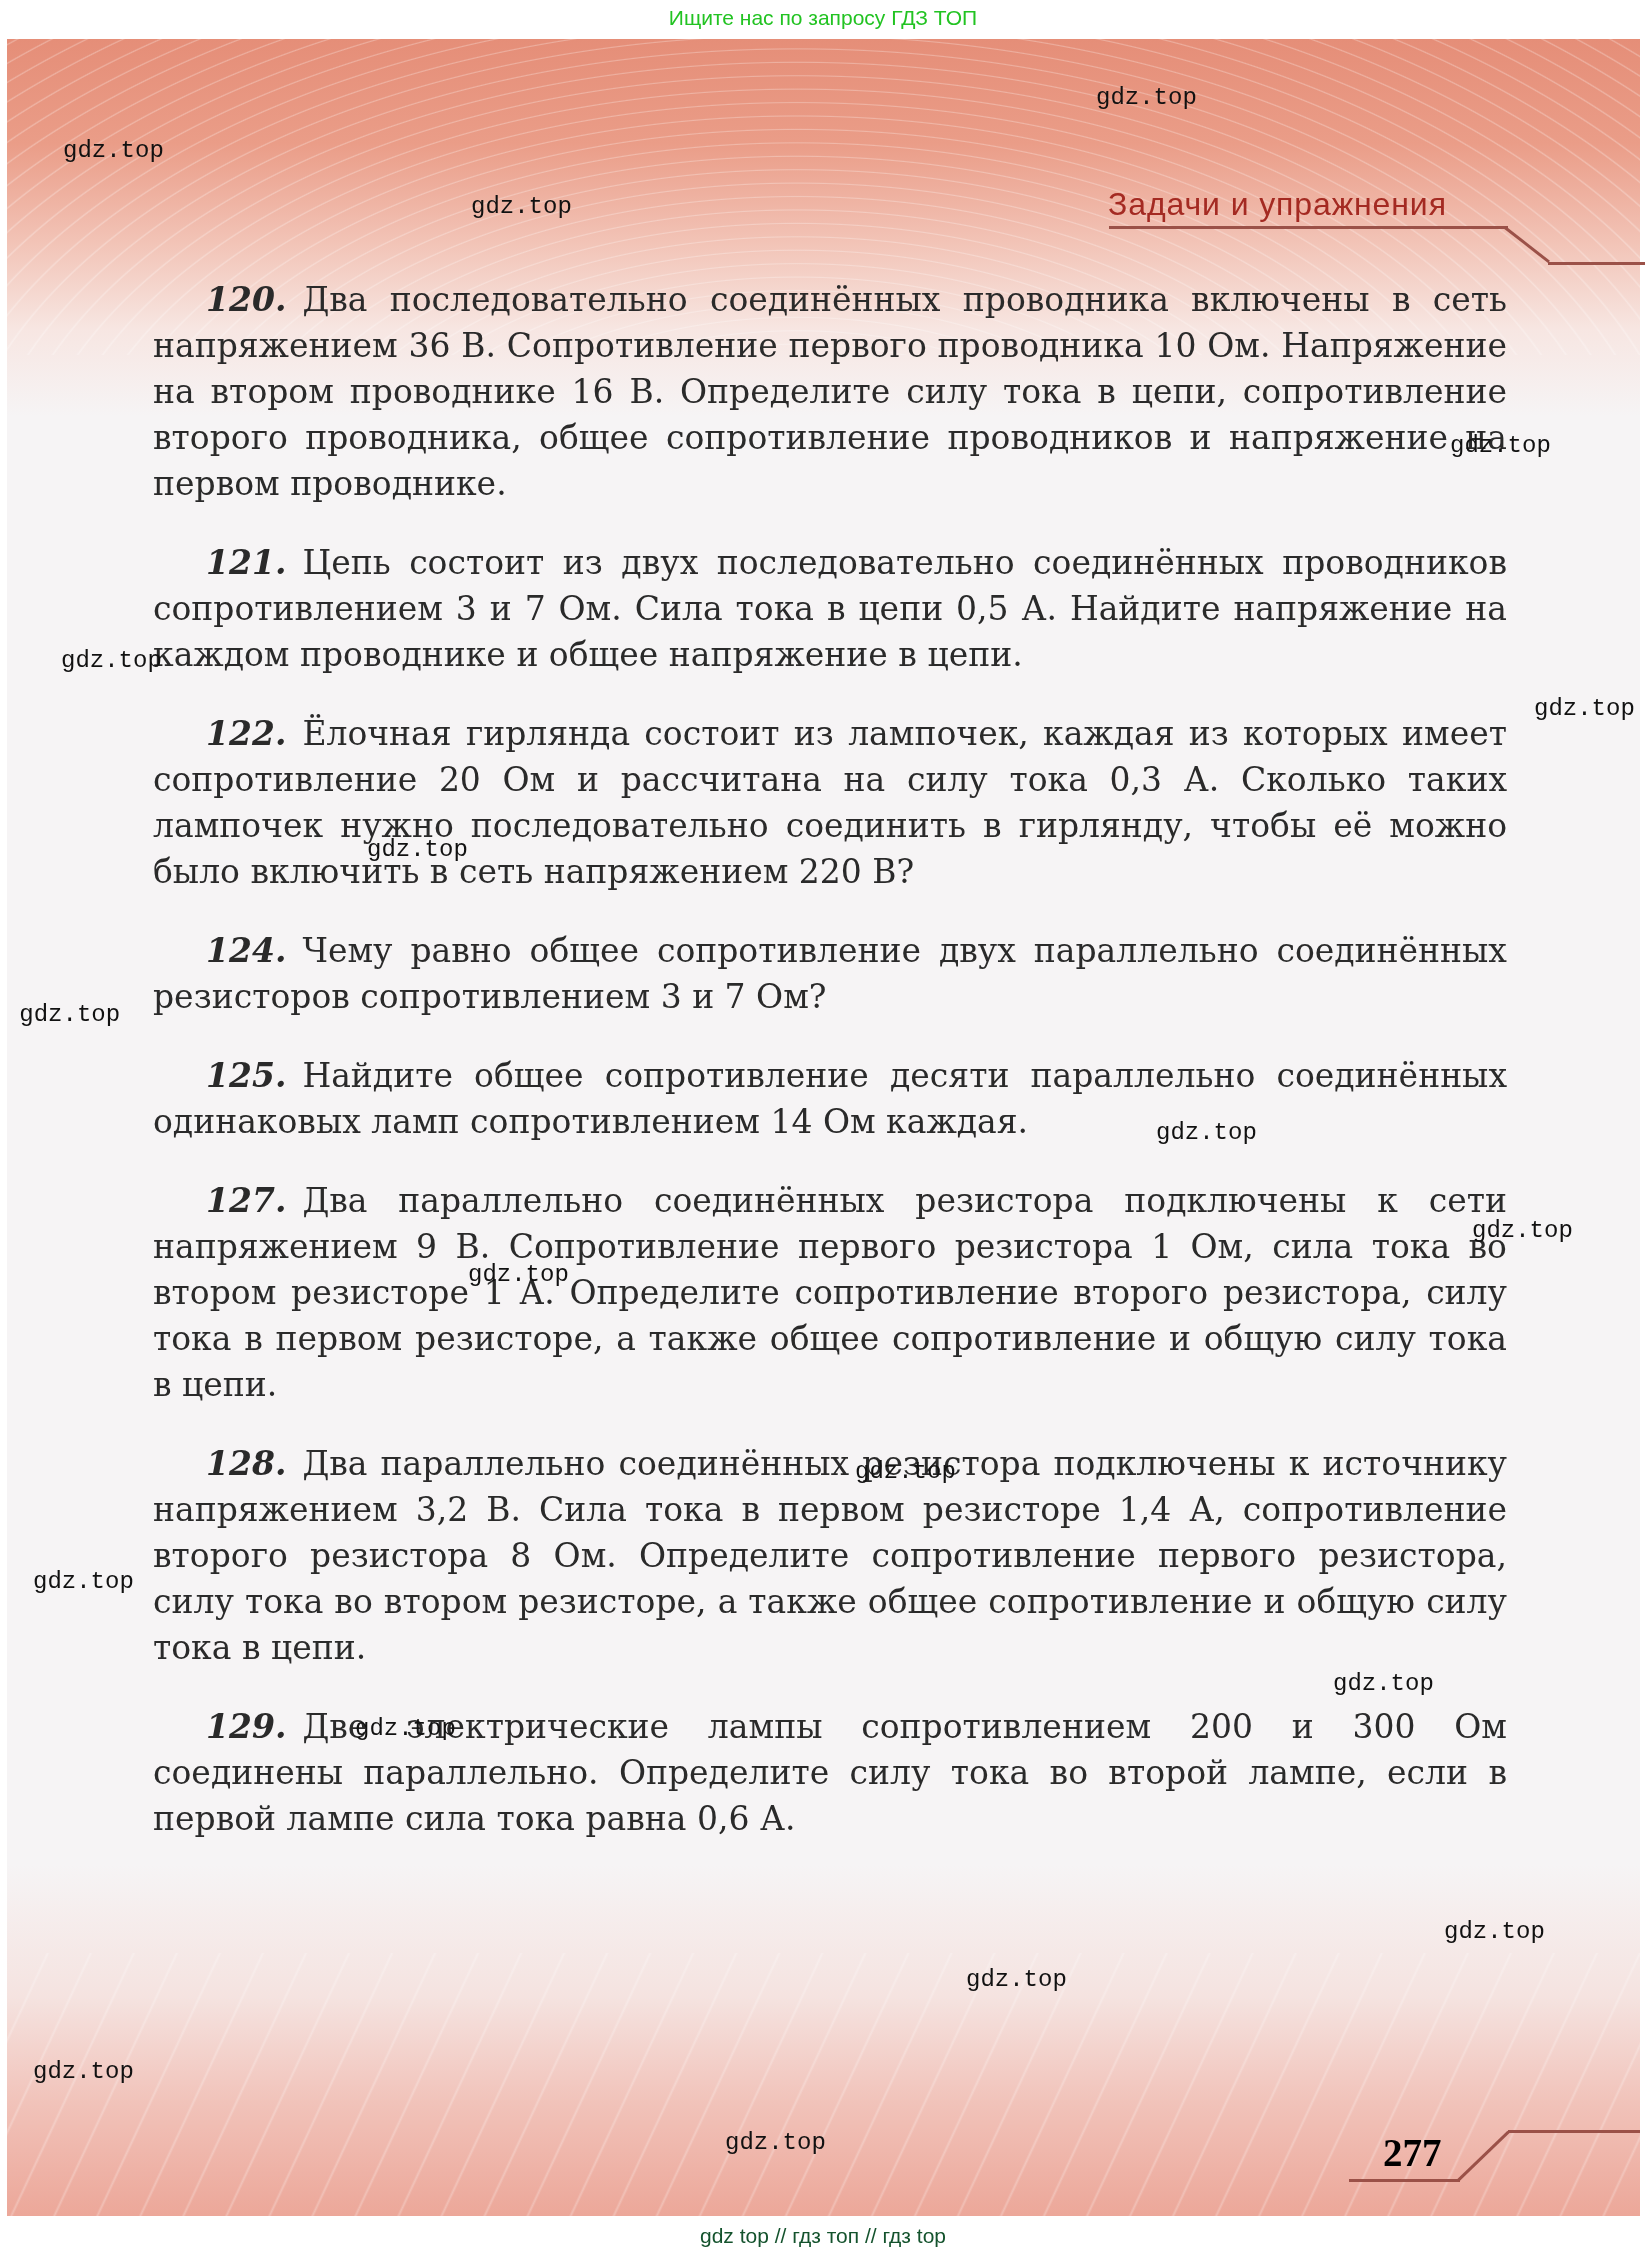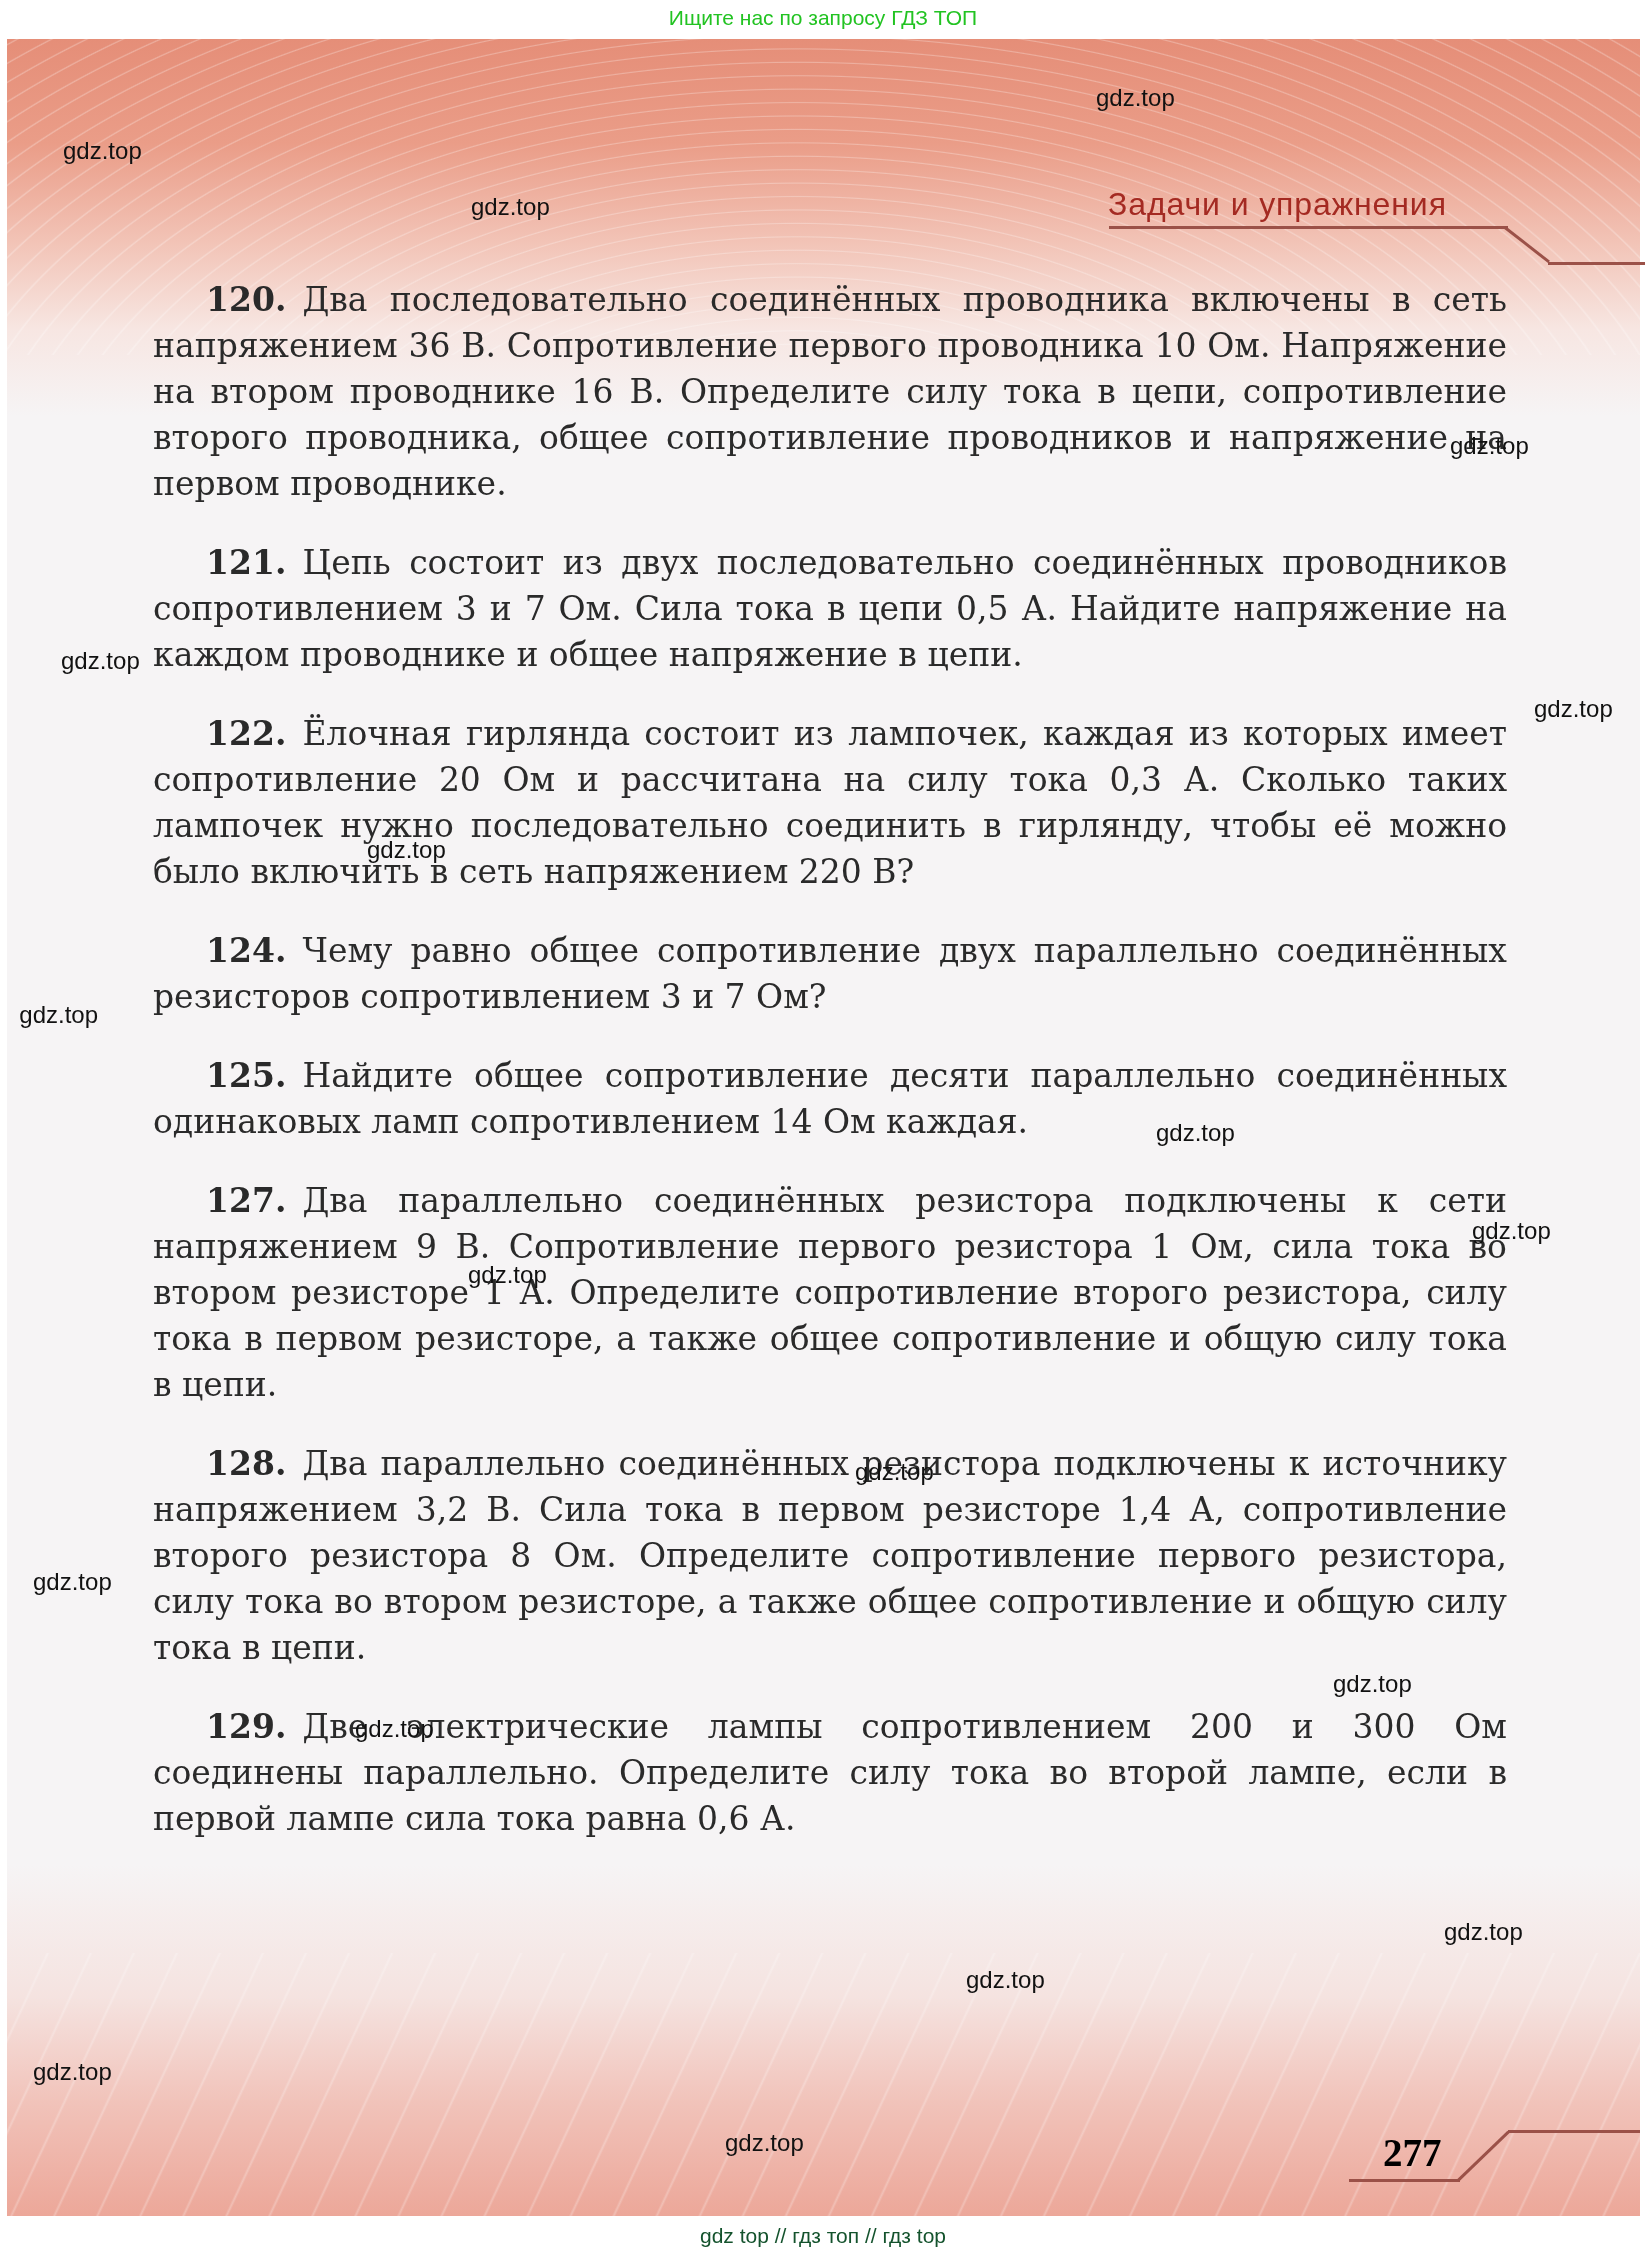--- a/index.html
+++ b/index.html
@@ -50,38 +50,38 @@
     background: #9b5148; z-index: 2;
   }
   .problems {
     position: absolute; left: 153px; top: 244px; width: 1354px; z-index: 2;
   }
   .problem {
     font-size: 33px; line-height: 46px; color: #2a2a2a;
     text-align: justify; text-indent: 53px;
     margin-bottom: 10.5px;
   }
-  .problem .num { font-weight: bold; margin-right: 16px; }
+  .problem .num { font-weight: bold; margin-right: 16px; font-style: italic; }
   .page-number {
     position: absolute; left: 1383px; top: 2130px;
     font-family: Liberation Serif, serif; font-weight: bold;
     font-size: 39px; color: #000000; z-index: 2;
   }
   .pn-rule {
     position: absolute; left: 1349px; top: 2179px; width: 111px; height: 2.6px; background: #9b5148; z-index: 2;
   }
   .pn-rule-diag {
     position: absolute; left: 1458px; top: 2179px; width: 70px; height: 2.6px; background: #9b5148;
     transform-origin: left center; transform: rotate(-44deg); z-index: 2;
   }
   .pn-rule-top {
     position: absolute; left: 1508px; top: 2130px; width: 132px; height: 2.6px; background: #9b5148; z-index: 2;
   }
   .watermark {
-    position: absolute; font-family: Liberation Sans, sans-serif; font-size: 24px;
+    position: absolute; font-family: Liberation Mono, monospace; font-size: 24px;
     color: #111111; z-index: 3; white-space: nowrap;
   }
   .bottom-banner {
     position: absolute; left: 0; top: 2217px; width: 1646px; height: 38px;
     text-align: center; line-height: 38px;
     font-family: "Liberation Sans", sans-serif; font-size: 21px; color: #14532d;
   }
 </style>
 </head>
 <body>

